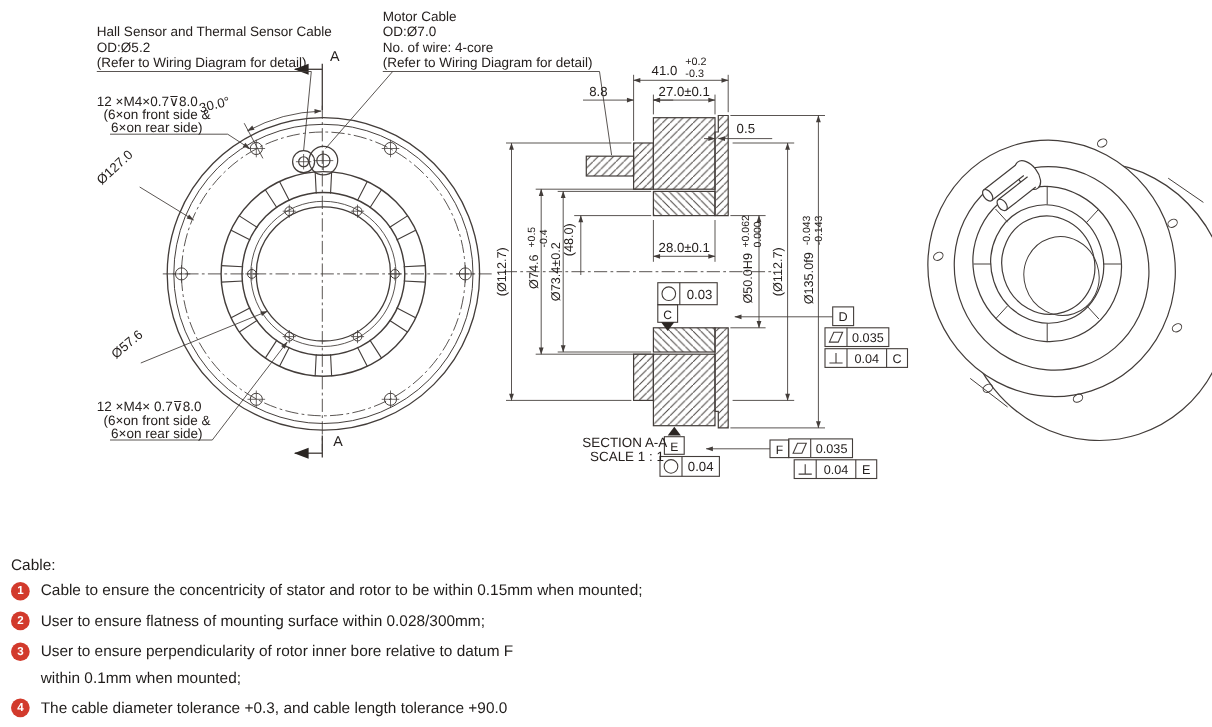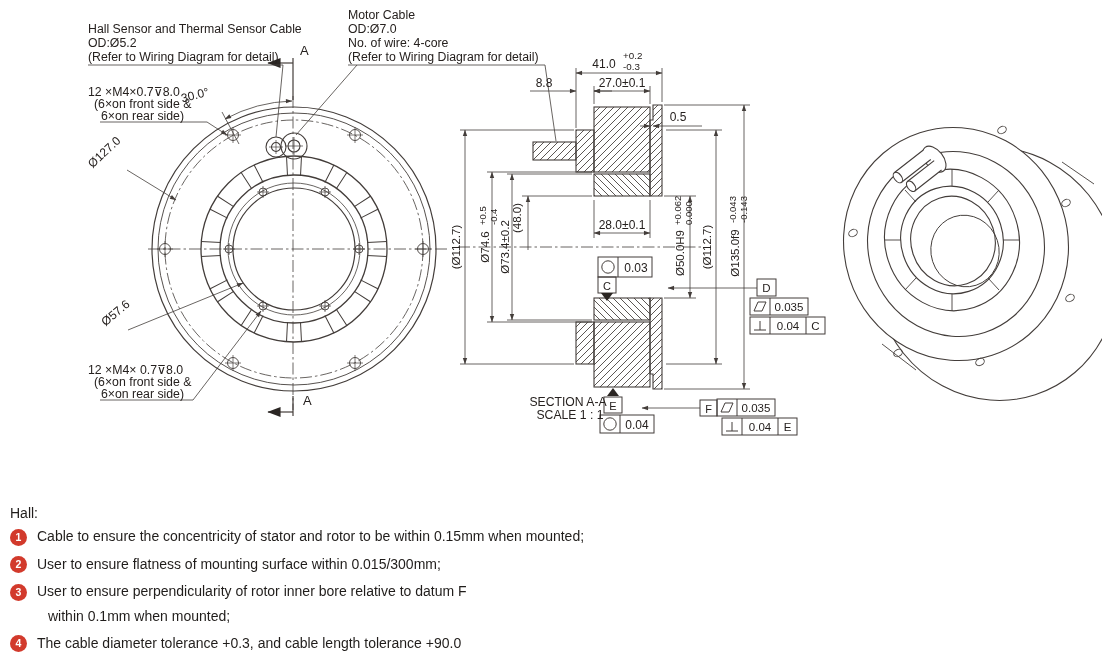--- a/index.html
+++ b/index.html
@@ -5,21 +5,21 @@
   html,body{margin:0;padding:0;background:#fff;}
   .stage{position:relative;width:1102px;height:661px;background:#fff;overflow:hidden;
          font-family:"Liberation Sans",sans-serif;color:#26211f;}
   svg{display:block;}
   svg text{fill:#26211f;font-family:"Liberation Sans",sans-serif;}
   .notes{position:absolute;left:10px;top:505px;width:1085px;color:#201d1b;}
   .notes-title{font-size:14px;margin-bottom:7px;}
   .note-row{display:flex;align-items:flex-start;gap:10px;margin-bottom:10px;font-size:14px;line-height:17px;}
   .note-num{flex:0 0 auto;width:17px;height:17px;border-radius:50%;background:#d23a2c;color:#fff;
             font-size:10.5px;font-weight:bold;display:flex;align-items:center;justify-content:center;margin-top:0.5px;}
-  .note-cont{margin-left:38px;margin-top:-3px;align-items:center;}
+  .note-cont{margin-left:27px;margin-top:-3px;align-items:center;}
 </style>
 </head>
 <body>
 
 <div class="stage">
 
 <svg width="1102" height="505" viewBox="0 0 1102 505">
   <defs>
     <pattern id="hA" patternUnits="userSpaceOnUse" width="7" height="7">
       <path d="M-1,8 L8,-1" stroke="#4a4441" stroke-width="0.9"></path>
@@ -366,28 +366,28 @@
       <path d="M-1,-16 H-38 M-1,-4 H-38"></path>
       <ellipse cx="-38" cy="-10" rx="3.6" ry="6" fill="#fff"></ellipse>
       <rect x="-33" y="-1" width="34" height="12" fill="#fff" stroke="none"></rect>
       <path d="M1,-1 H-33 M1,11 H-33"></path>
       <ellipse cx="-33" cy="5" rx="3.6" ry="6" fill="#fff"></ellipse>
     </g>
   </g>
 </svg>
 
   <div class="notes">
-    <div class="notes-title">Hall:</div>
+    <div class="notes-title">Cable:</div>
     <div class="note-row">
       <span class="note-num">1</span>
       <span class="note-text">Cable to ensure the concentricity of stator and rotor to be within 0.15mm when mounted;</span>
     </div>
     <div class="note-row">
       <span class="note-num">2</span>
-      <span class="note-text">User to ensure flatness of mounting surface within 0.015/300mm;</span>
+      <span class="note-text">User to ensure flatness of mounting surface within 0.028/300mm;</span>
     </div>
     <div class="note-row">
       <span class="note-num">3</span>
       <span class="note-text">User to ensure perpendicularity of rotor inner bore relative to datum F</span>
     </div>
     <div class="note-row note-cont">
       <span class="note-text">within 0.1mm when mounted;</span>
     </div>
     <div class="note-row">
       <span class="note-num">4</span>

